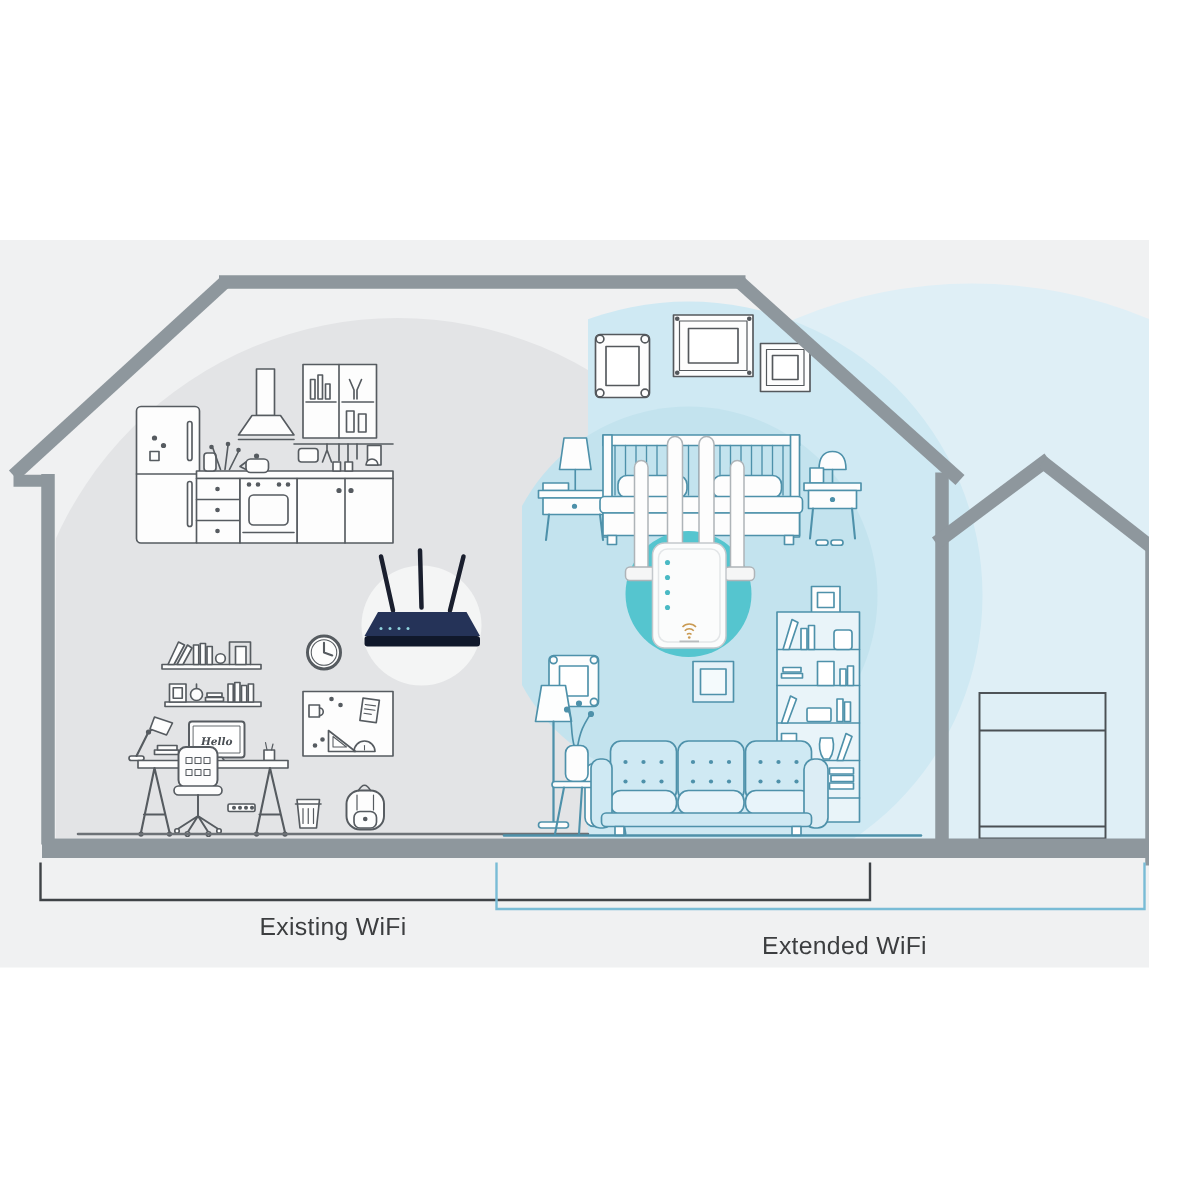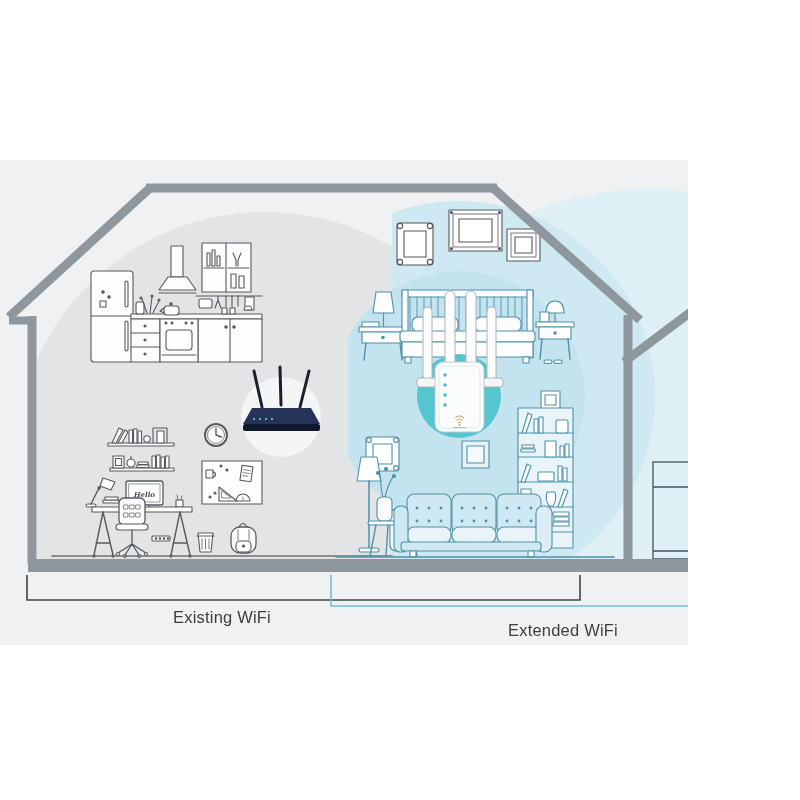--- a/index.html
+++ b/index.html
@@ -1,16 +1,16 @@
 <!DOCTYPE html>
 <html><head>
 <meta charset="utf-8">
 <style>
   html,body{margin:0;padding:0;background:#ffffff;}
-  .stage{position:relative;width:688px;height:800px;background:#ffffff;overflow:hidden;
+  .stage{position:relative;width:766px;height:800px;background:#ffffff;overflow:hidden;
          font-family:"Liberation Sans",sans-serif;}
   svg{display:block;}
   .label-text{font-family:"Liberation Sans",sans-serif;font-size:16.5px;letter-spacing:.2px;}
   .hello-text{font-family:"DejaVu Serif",serif;font-style:italic;font-weight:bold;font-size:7px;}
 </style>
 </head>
 <body>
 
 <div class="stage">
 <svg width="800" height="800" viewBox="0 0 800 800">

